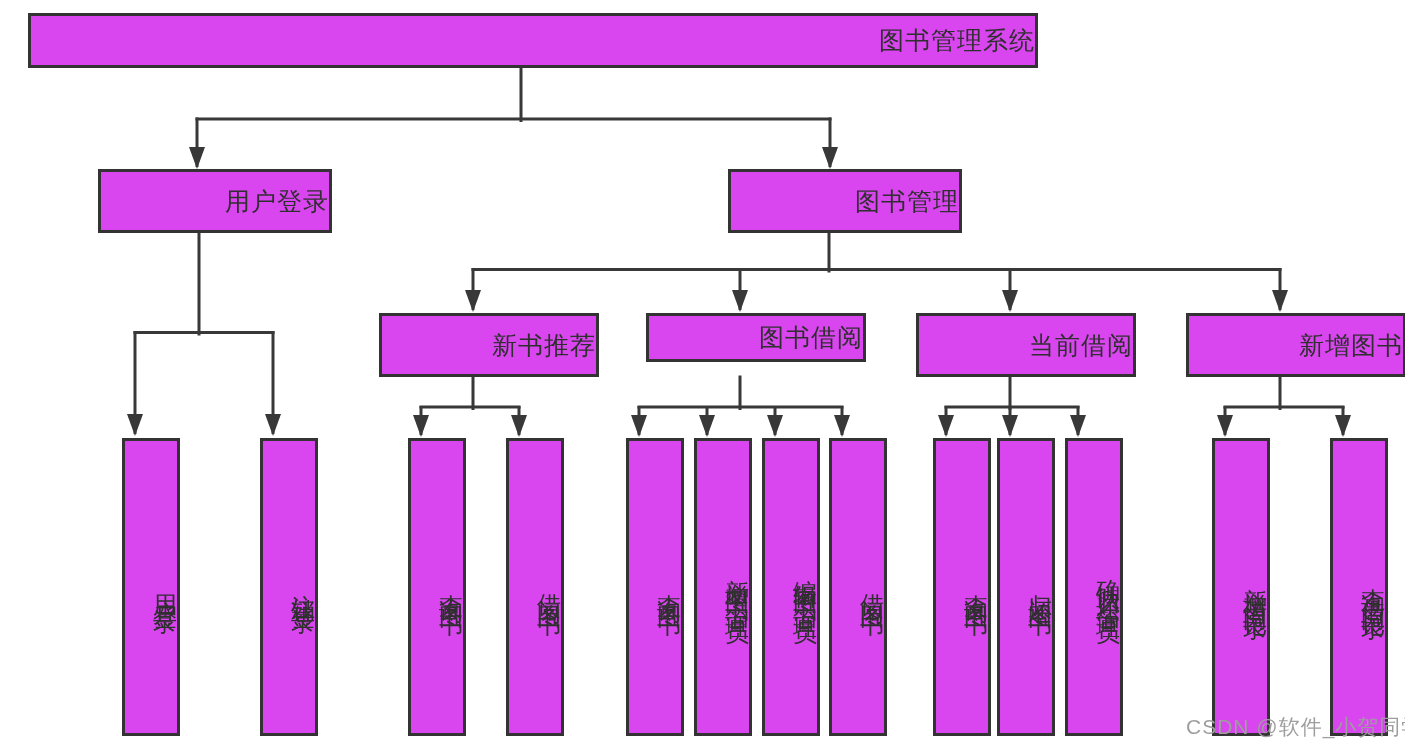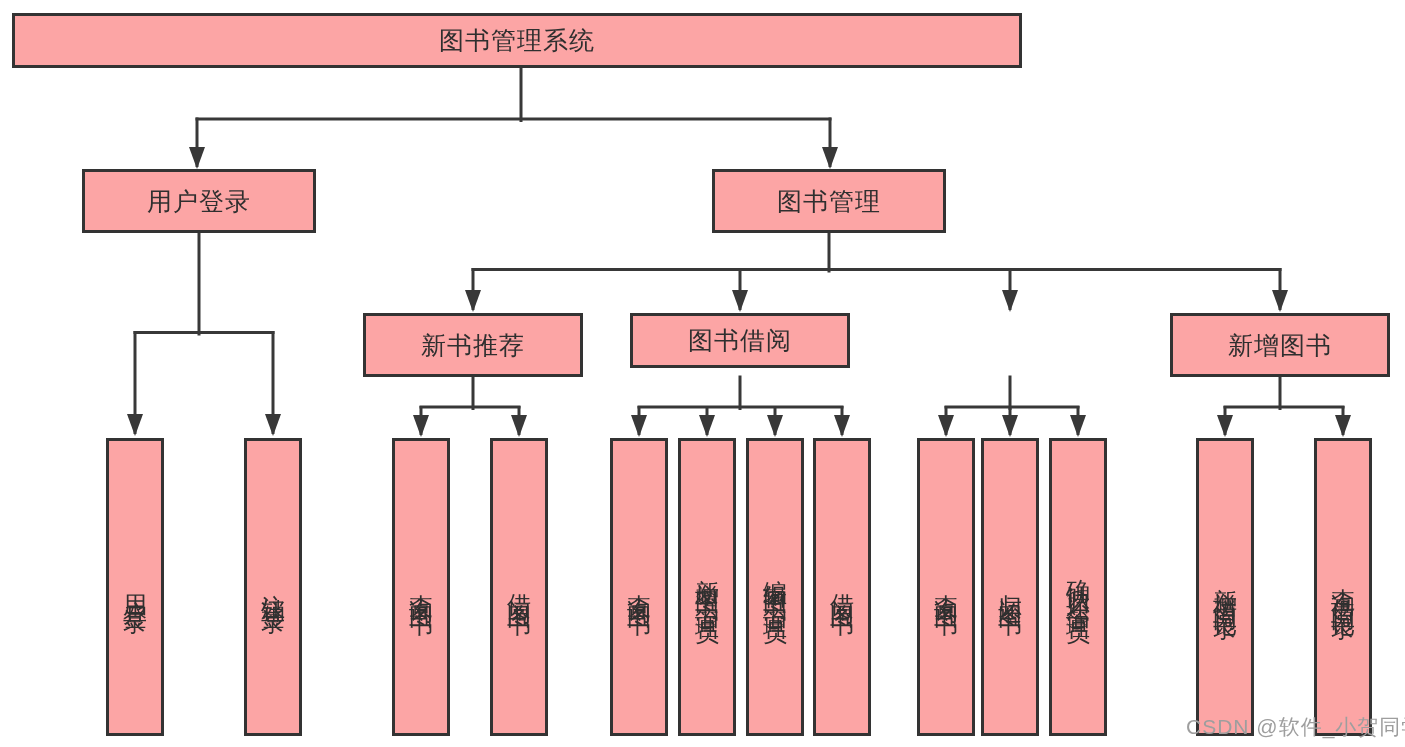--- a/index.html
+++ b/index.html
@@ -10,24 +10,25 @@
     position:relative;
     overflow:hidden;
     color:#2f2f2f;
   }
   .canvas { position:absolute; left:0; top:0; width:1405px; height:747px; }
   svg.wires { position:absolute; left:0; top:0; }
   .node {
     position:absolute;
     box-sizing:border-box;
     border:3px solid #333333;
-    background:#fca5a5;
+    background:#d946ef;
     display:flex;
     align-items:center;
-    justify-content:center;
+    justify-content:flex-end;
+    margin-left:16px;
   }
   .h-label {
     font-size:25px;
     letter-spacing:1px;
     color:#2f2f2f;
     white-space:nowrap;
   }
   .v-label {
     writing-mode:vertical-rl;
     text-orientation:mixed;
@@ -104,22 +105,25 @@
   <div class="node" style="left:82px;top:169px;width:234px;height:64px">
     <span class="h-label">用户登录</span>
   </div>
   <div class="node" style="left:712px;top:169px;width:234px;height:64px">
     <span class="h-label">图书管理</span>
   </div>
 
   <div class="node" style="left:363px;top:313px;width:220px;height:64px">
     <span class="h-label">新书推荐</span>
   </div>
-  <div class="node" style="left:630px;top:313px;width:220px;height:55px">
+  <div class="node" style="left:630px;top:313px;width:220px;height:49px">
     <span class="h-label">图书借阅</span>
+  </div>
+  <div class="node" style="left:900px;top:313px;width:220px;height:64px">
+    <span class="h-label">当前借阅</span>
   </div>
   <div class="node" style="left:1170px;top:313px;width:220px;height:64px">
     <span class="h-label">新增图书</span>
   </div>
 
   <div class="node" style="left:106px;top:438px;width:58px;height:298px">
     <span class="v-label">用户登录</span>
   </div>
   <div class="node" style="left:244px;top:438px;width:58px;height:298px">
     <span class="v-label">注销登录</span>

